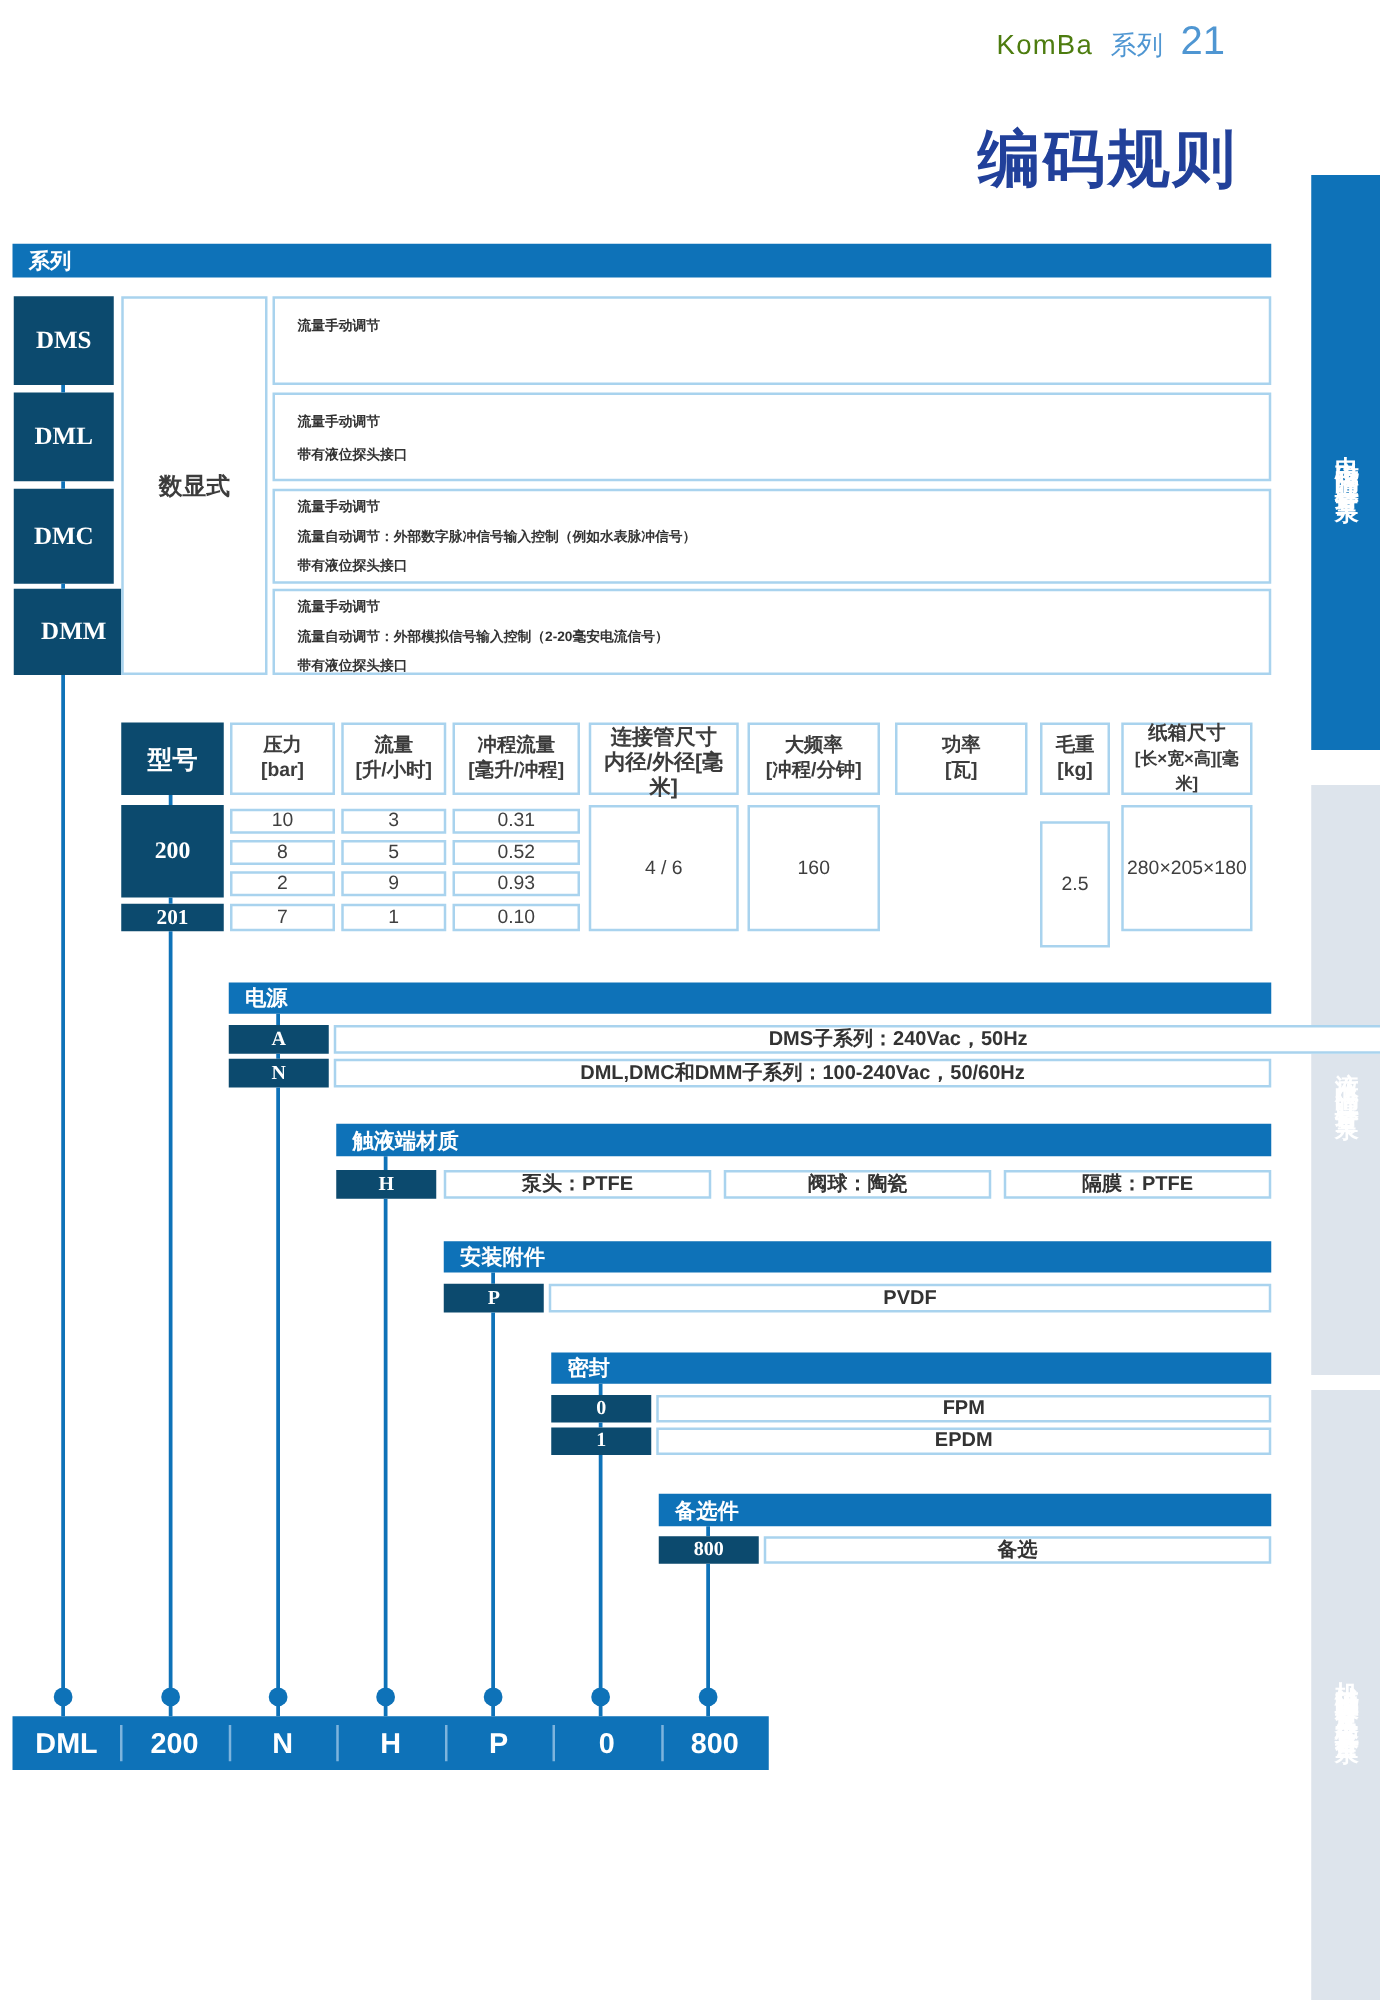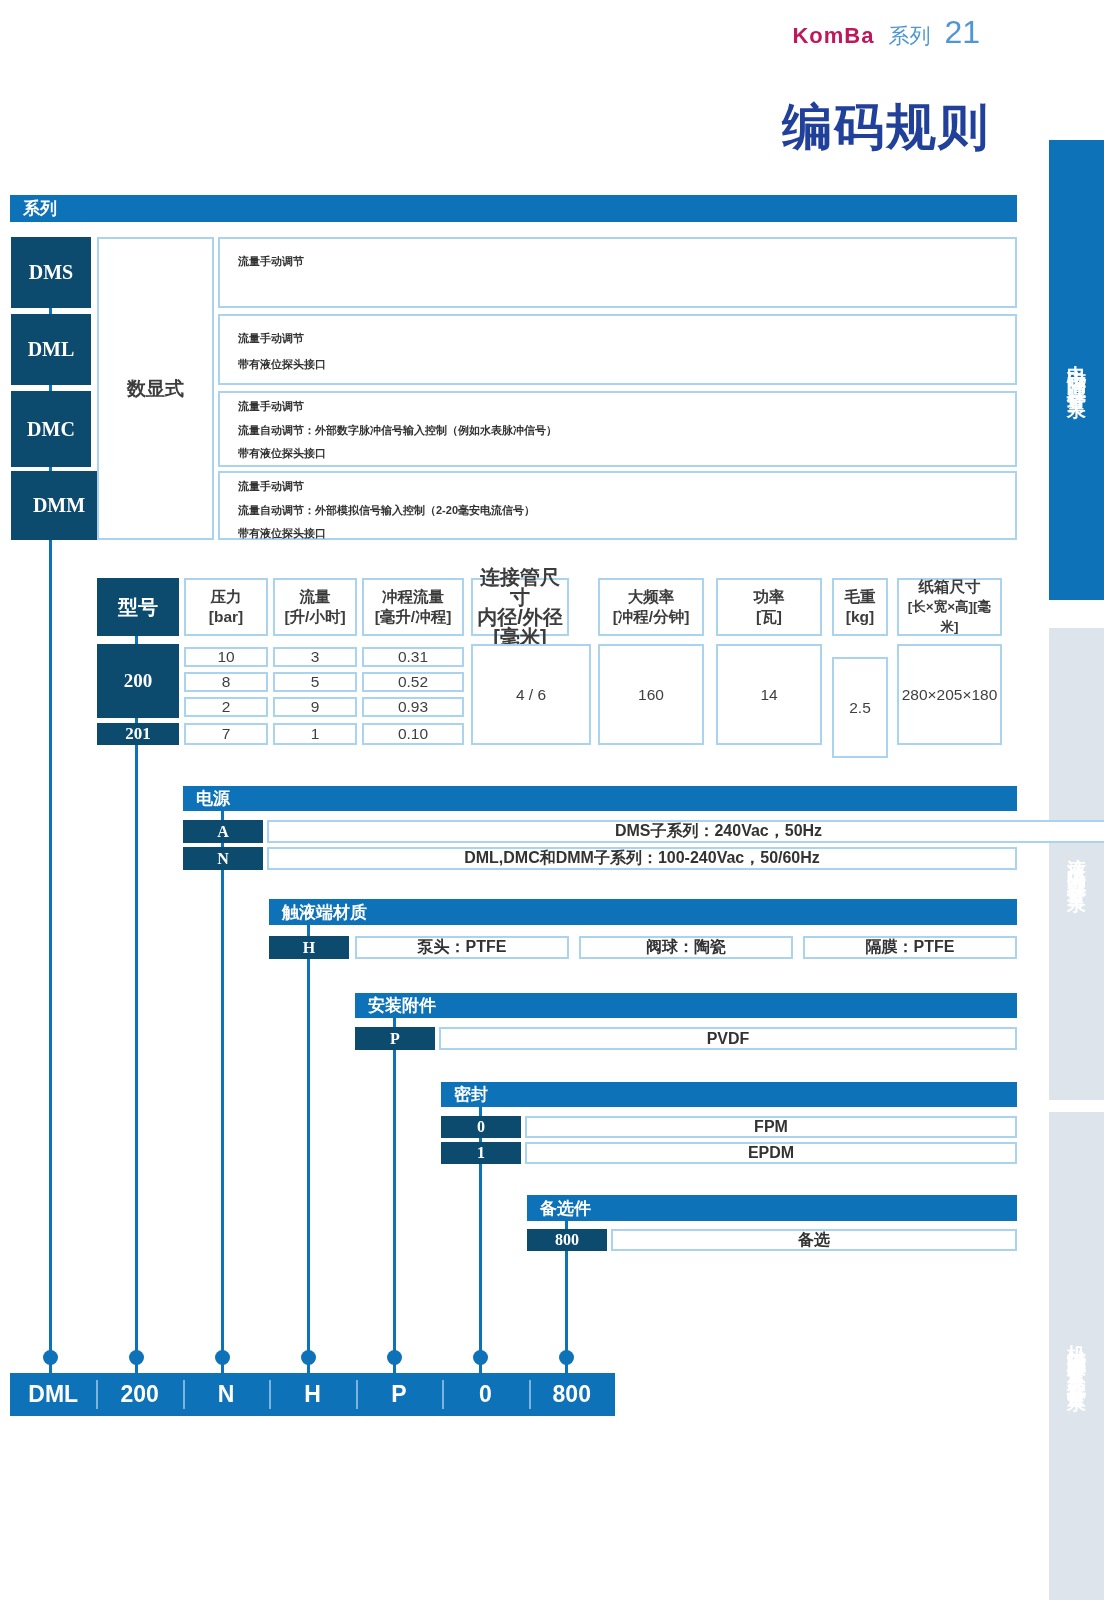--- a/index.html
+++ b/index.html
@@ -6,21 +6,21 @@
   html,body { background:#ffffff; }
   body { font-family:"Liberation Sans","DejaVu Sans",sans-serif; }
   .page {
     position:relative; width:1104px; height:1600px;
     background:#ffffff; overflow:hidden; margin:0 auto;
   }
 
   
   .brand-row { position:absolute; top:14px; left:700px; width:280px;
     display:flex; align-items:baseline; justify-content:flex-end; gap:14px; }
-  .brand-name { font-size:22px; font-weight:700; color:#be185d; letter-spacing:1px; }
+  .brand-name { font-size:22px; font-weight:400; color:#4d7c0f; letter-spacing:1px; }
   .brand-suffix { font-size:21px; font-weight:400; color:#4f96d2; }
   .page-number { font-size:32px; font-weight:300; color:#4f96d2; }
   .page-title { position:absolute; top:94px; left:600px; width:390px;
     text-align:right; font-size:50px; font-weight:700; color:#21409a; letter-spacing:2px; }
 
   
   .side-tab { position:absolute; left:1049px; width:55px;
     display:flex; align-items:center; justify-content:center; }
   .side-tab .vtext { writing-mode:vertical-rl; text-orientation:upright;
     font-size:19px; font-weight:700; color:#ffffff; letter-spacing:6px; }
@@ -124,21 +124,21 @@
     <span>[bar]</span>
   </div>
   <div class="obox cellc th2" style="left:273px; top:578px; width:84px; height:58px; flex-direction:column;">
     <span>流量</span>
     <span>[升/小时]</span>
   </div>
   <div class="obox cellc th2" style="left:362px; top:578px; width:102px; height:58px; flex-direction:column;">
     <span>冲程流量</span>
     <span>[毫升/冲程]</span>
   </div>
-  <div class="obox cellc th2" style="left:471px; top:578px; width:98px; height:58px; flex-direction:column; font-size:20px;">
+  <div class="obox cellc th2" style="left:471px; top:578px; width:120px; height:58px; flex-direction:column; font-size:17px;justify-content:space-between;">
     <span>连接管尺寸</span>
     <span>内径/外径[毫米]</span>
   </div>
   <div class="obox cellc th2" style="left:598px; top:578px; width:106px; height:58px; flex-direction:column;">
     <span>大频率</span>
     <span>[冲程/分钟]</span>
   </div>
   <div class="obox cellc th2" style="left:716px; top:578px; width:106px; height:58px; flex-direction:column;">
     <span>功率</span>
     <span>[瓦]</span>
@@ -166,21 +166,20 @@
   <div class="obox cellc tval" style="left:273px; top:697px; width:84px; height:20px;">9</div>
   <div class="obox cellc tval" style="left:362px; top:697px; width:102px; height:20px;">0.93</div>
 
   <div class="bluebox" style="left:97px; top:723px; width:82px; height:22px; font-size:17px;">201</div>
   <div class="obox cellc tval" style="left:184px; top:723px; width:84px; height:22px;">7</div>
   <div class="obox cellc tval" style="left:273px; top:723px; width:84px; height:22px;">1</div>
   <div class="obox cellc tval" style="left:362px; top:723px; width:102px; height:22px;">0.10</div>
 
   <div class="obox cellc tval" style="left:471px; top:644px; width:120px; height:101px;">4 / 6</div>
   <div class="obox cellc tval" style="left:598px; top:644px; width:106px; height:101px;">160</div>
-  <div class="obox cellc tval" style="left:716px; top:644px; width:106px; height:101px;">14</div>
   <div class="obox cellc tval" style="left:832px; top:644px; width:56px; height:101px;margin-top:13px;">2.5</div>
   <div class="obox cellc tval" style="left:897px; top:644px; width:105px; height:101px;">280×205×180</div>
 
   <div class="vline" style="left:135px; top:636px; height:8px;"></div>
   <div class="vline" style="left:135px; top:718px; height:5px;"></div>
 
   <div class="hdr-bar" style="left:183px; top:786px; width:834px; height:25px;">
     <span>电源</span>
   </div>
   <div class="vline" style="left:221px; top:811px; height:9px;"></div>

